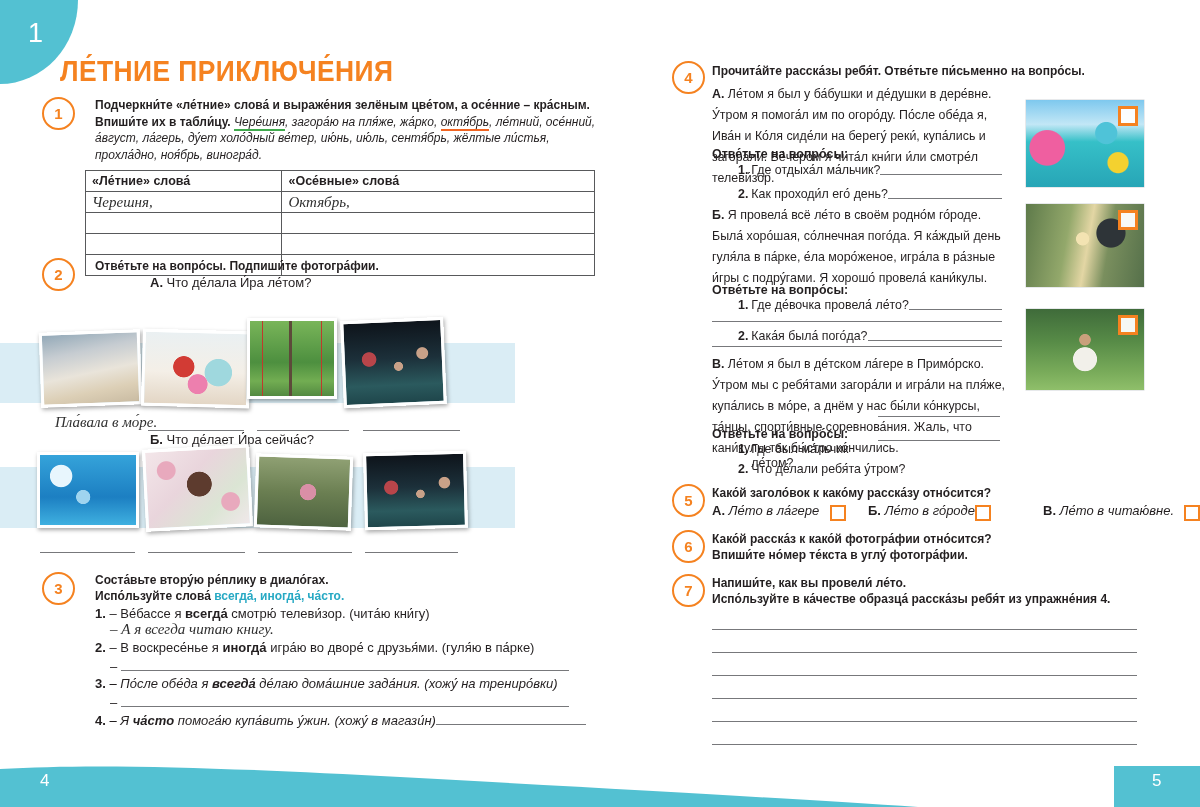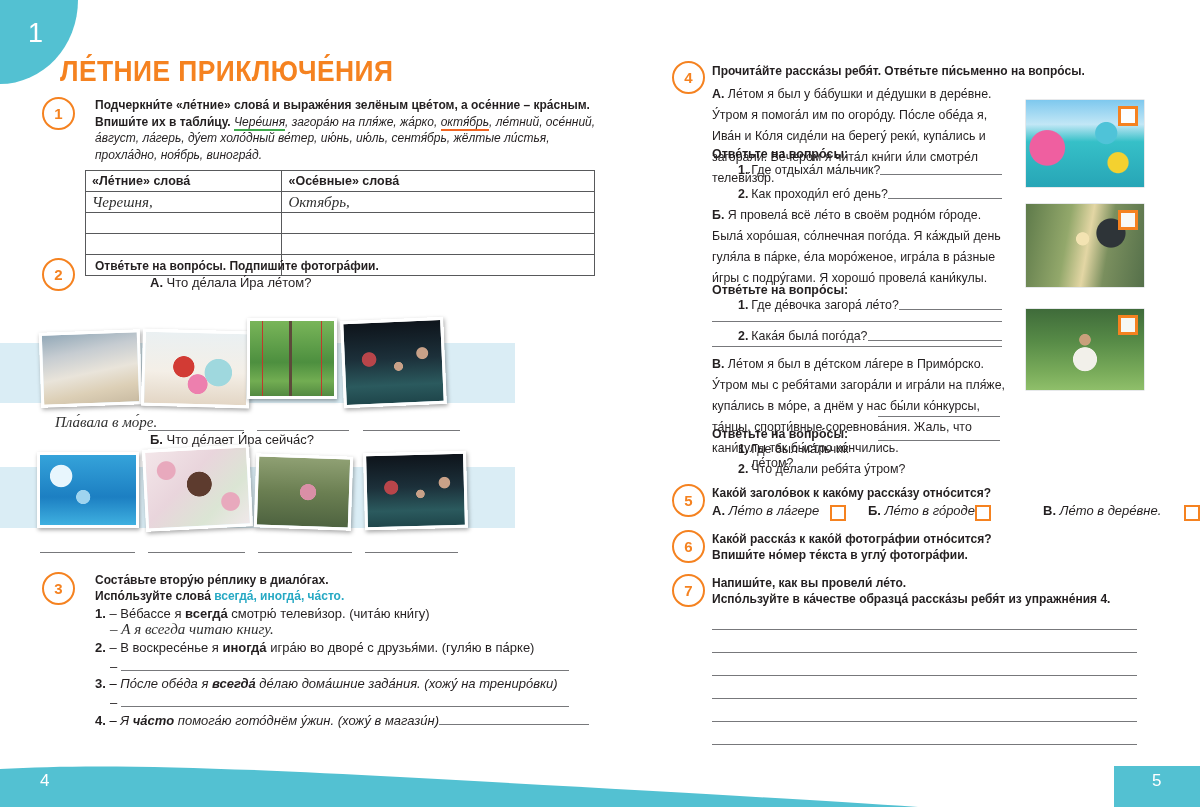--- a/index.html
+++ b/index.html
@@ -199,21 +199,21 @@
 
   <div class="abs txt it" style="left:95px;top:676px">
     <b style="font-style:normal">3.</b><span> – По́сле обе́да я </span><b>всегда́</b><span> де́лаю дома́шние зада́ния. (хожу́ на трениро́вки)</span>
   </div>
   <div class="abs txt" style="left:110px;top:694px">
     <span>–</span>
     <span class="flexline" style="width:448px"></span>
   </div>
 
   <div class="abs txt it" style="left:95px;top:712px">
-    <b style="font-style:normal">4.</b><span> – Я </span><b>ча́сто</b><span> помога́ю гото́днём у́жин. (хожу́ в магази́н)</span><span class="flexline" style="width:150px"></span>
+    <b style="font-style:normal">4.</b><span> – Я </span><b>ча́сто</b><span> помога́ю купа́вить у́жин. (хожу́ в магази́н)</span><span class="flexline" style="width:150px"></span>
   </div>
 
   <div class="exnum" style="left:672px;top:61px">
     <span>4</span>
   </div>
   <div class="abs instr" style="left:712px;top:63px;width:480px">Прочита́йте расска́зы ребя́т. Отве́тьте пи́сьменно на вопро́сы.</div>
 
   <div class="story" style="top:84px">
     <b>А.</b><span> Ле́том я был у ба́бушки и де́душки в дере́вне. У́тром я помога́л им по огоро́ду. По́сле обе́да я, Ива́н и Ко́ля сиде́ли на берегу́ реки́, купа́лись и загора́ли. Ве́чером я чита́л кни́ги и́ли смотре́л телеви́зор.</span>
   </div>
@@ -228,21 +228,21 @@
     <span>Как проходи́л его́ день? </span>
     <div class="grow"></div>
   </div>
 
   <div class="story" style="top:205px">
     <b>Б.</b><span> Я провела́ всё ле́то в своём родно́м го́роде. Была́ хоро́шая, со́лнечная пого́да. Я ка́ждый день гуля́ла в па́рке, е́ла моро́женое, игра́ла в ра́зные и́гры с подру́гами. Я хорошо́ провела́ кани́кулы.</span>
   </div>
   <div class="abs instr" style="left:712px;top:282px;font-size:12.4px">Отве́тьте на вопро́сы:</div>
   <div class="qrow" style="top:298px">
     <b>1.</b>
-    <span>Где де́вочка загора́ ле́то? </span>
+    <span>Где де́вочка провела́ ле́то? </span>
     <div class="grow"></div>
   </div>
   <div class="line" style="left:712px;top:320px;width:290px"></div>
   <div class="qrow" style="top:329px">
     <b>2.</b>
     <span>Кака́я была́ пого́да? </span>
     <div class="grow"></div>
   </div>
   <div class="line" style="left:712px;top:345px;width:290px"></div>
 
@@ -277,21 +277,21 @@
   <div class="abs instr" style="left:712px;top:485px">Како́й заголо́вок к како́му расска́зу отно́сится?</div>
   <div class="abs txt" style="left:712px;top:503px">
     <b>А.</b><span class="it"> Ле́то в ла́гере</span>
   </div>
   <span class="cb" style="left:830px;top:505px"></span>
   <div class="abs txt" style="left:868px;top:503px">
     <b>Б.</b><span class="it"> Ле́то в го́роде</span>
   </div>
   <span class="cb" style="left:975px;top:505px"></span>
   <div class="abs txt" style="left:1043px;top:503px">
-    <b>В.</b><span class="it"> Ле́то в дере́вне.</span>
+    <b>В.</b><span class="it"> Ле́то в читаю́вне.</span>
   </div>
   <span class="cb" style="left:1184px;top:505px"></span>
 
   <div class="exnum" style="left:672px;top:530px">
     <span>6</span>
   </div>
   <div class="abs instr" style="left:712px;top:531px">Како́й расска́з к како́й фотогра́фии отно́сится?</div>
   <div class="abs instr" style="left:712px;top:547px">Впиши́те но́мер те́кста в углу́ фотогра́фии.</div>
 
   <div class="exnum" style="left:672px;top:574px">

